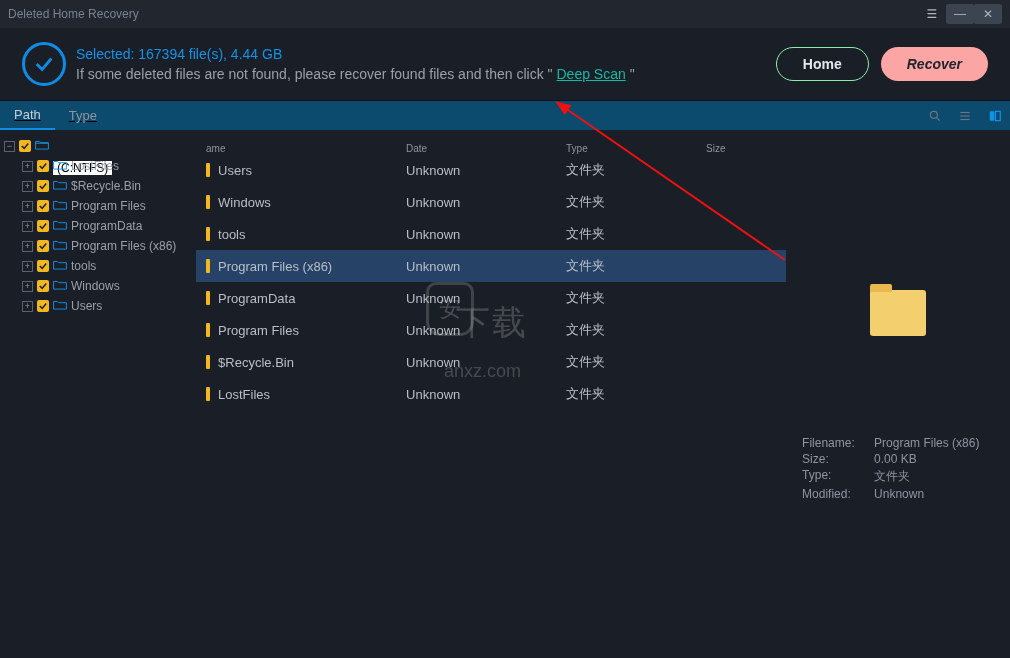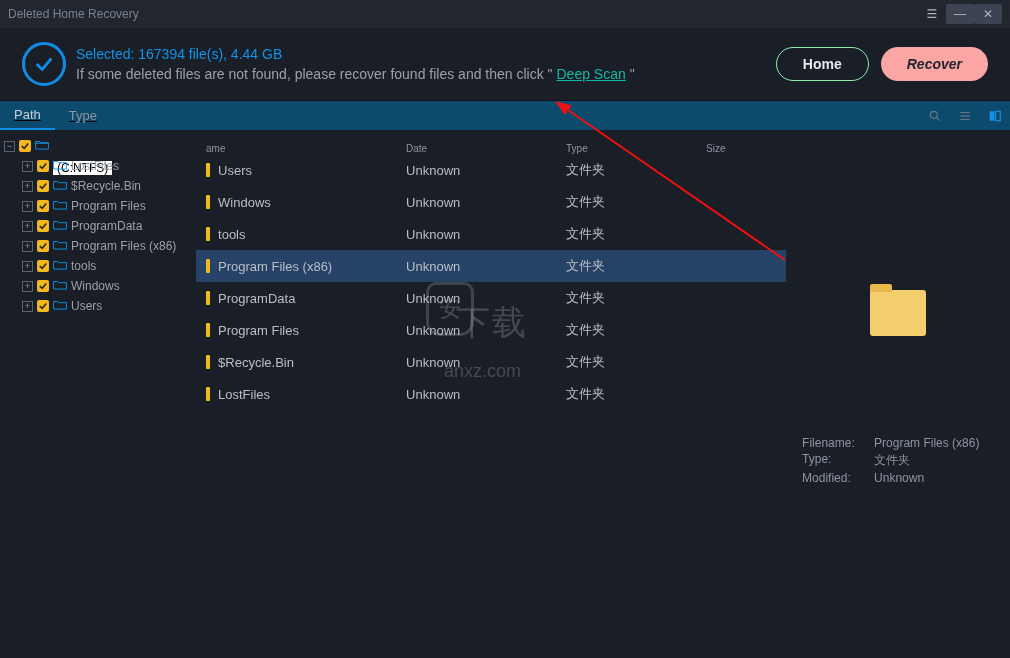--- a/index.html
+++ b/index.html
@@ -302,20 +302,24 @@
   <div class="preview">
     <div class="preview-icon">
         <div class="bigfolder"></div>
       </div>
     <div class="details">
       <div class="drow">
           <span class="dlabel">Filename:</span>
           <span>Program Files (x86)</span>
         </div>
       <div class="drow">
+          <span class="dlabel">Size:</span>
+          <span>0.00 KB</span>
+        </div>
+      <div class="drow">
           <span class="dlabel">Type:</span>
           <span>文件夹</span>
         </div>
       <div class="drow">
           <span class="dlabel">Modified:</span>
           <span>Unknown</span>
         </div>
     </div>
   </div>
 </div>

